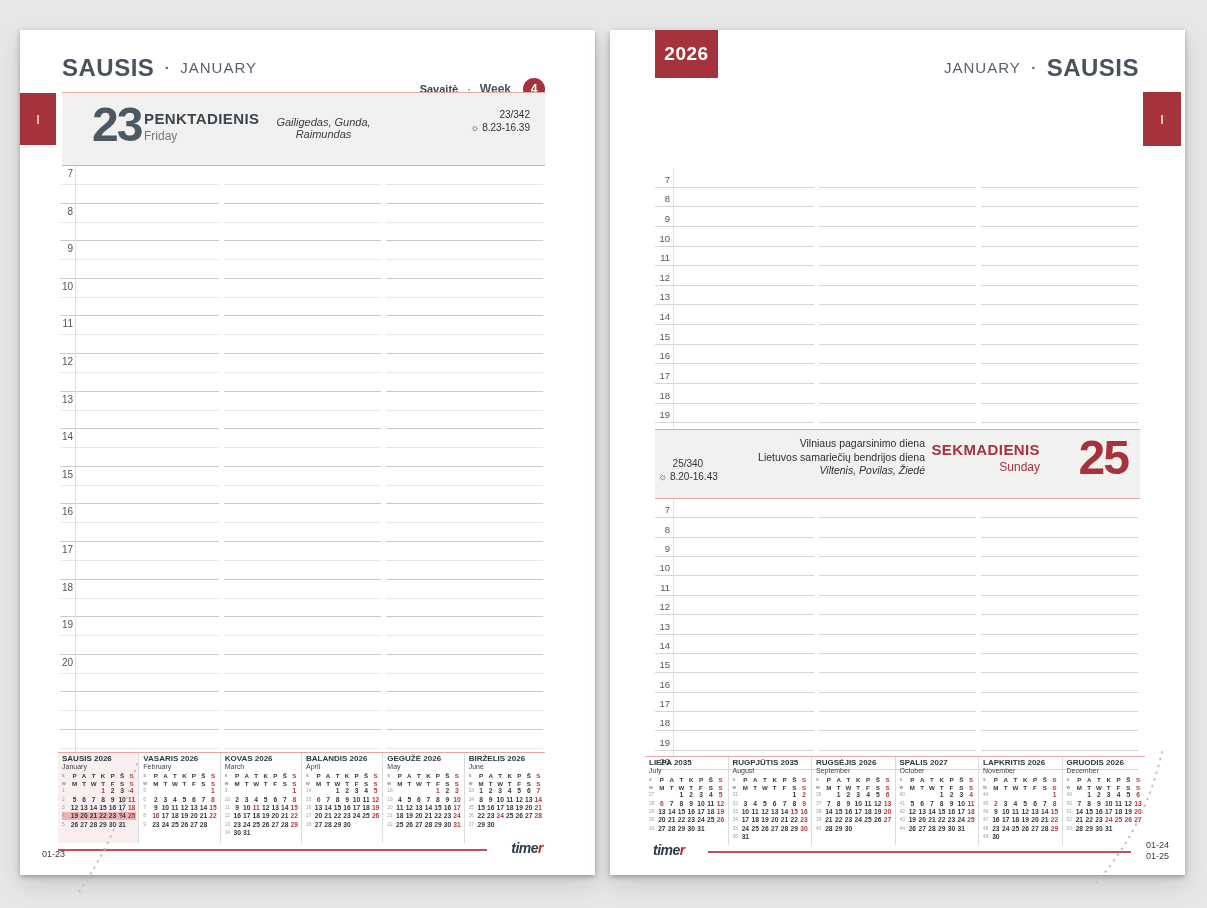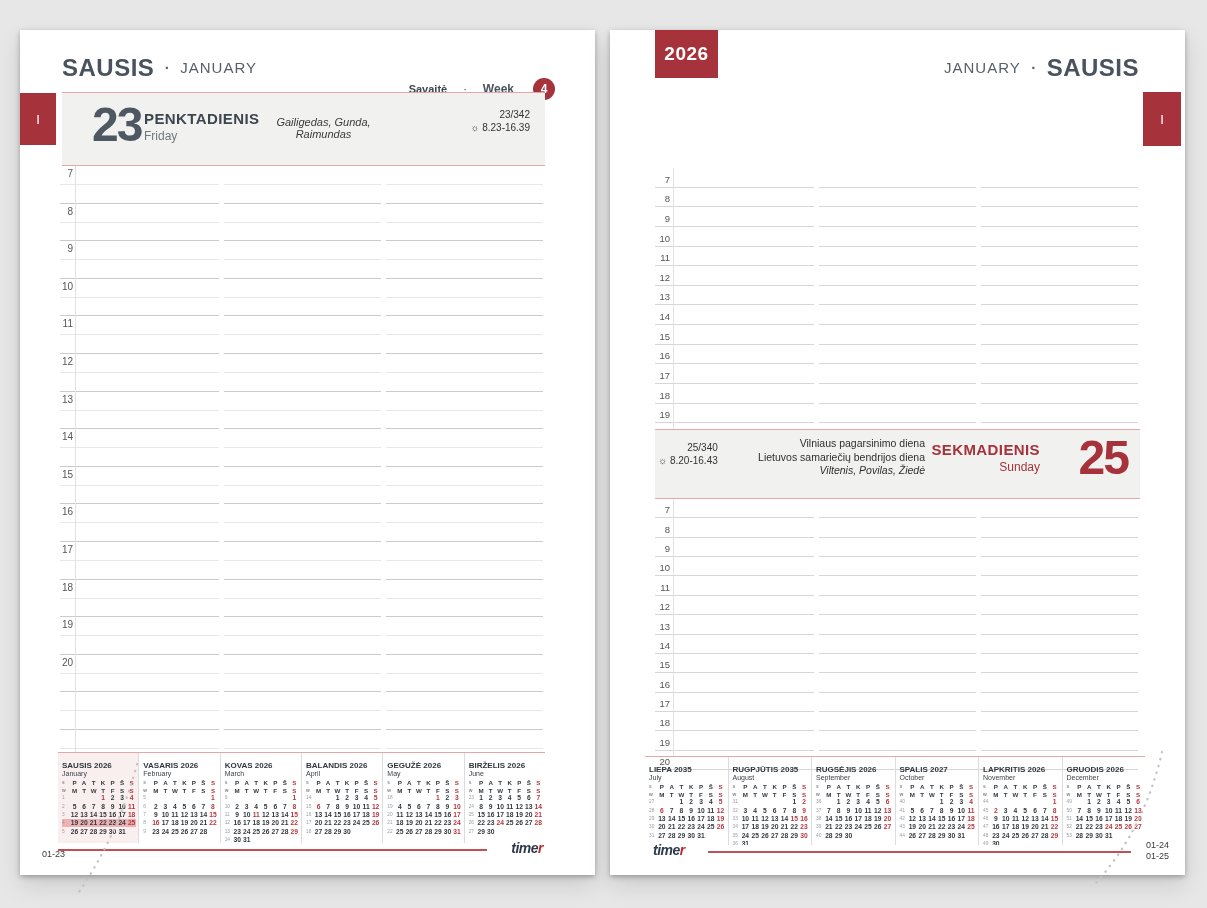--- a/index.html
+++ b/index.html
@@ -9,21 +9,21 @@
         box-shadow:0 2px 5px rgba(0,0,0,.28),0 10px 22px rgba(0,0,0,.12)}
   #pageL{left:20px}
   #pageR{left:610px}
 
   
   .hdrL{position:absolute;left:42px;top:24px;white-space:nowrap}
   .hdrR{position:absolute;right:46px;top:24px;white-space:nowrap;text-align:right}
   .mlt{font-size:24px;font-weight:bold;color:#49525e;letter-spacing:.5px}
   .men{font-size:15px;color:#565f6a;letter-spacing:1px;vertical-align:3px}
   .hdot{font-size:15px;color:#565f6a;margin:0 6px;vertical-align:3px;font-weight:bold}
-  .wkarea{position:absolute;right:40px;top:48px;display:flex;align-items:center;gap:16px}
+  .wkarea{position:absolute;right:50px;top:48px;display:flex;align-items:center;gap:9px}
   .wklt{font-size:11px;font-weight:bold;color:#3e474f}
   .wkdot{font-size:11px;color:#3e474f}
   .wken{font-size:12px;font-weight:bold;color:#4a535c}
   .badge{width:22px;height:22px;border-radius:50%;background:#a6333b;color:#fff;
          font-weight:bold;font-size:12px;display:flex;align-items:center;justify-content:center;margin-left:3px}
   .yearbox{position:absolute;left:45px;top:0;width:63px;height:48px;background:#a6333b;color:#fff;
            display:flex;align-items:center;justify-content:center;font-size:19px;font-weight:bold;letter-spacing:.5px}
   .tab{background:#a6333b;color:#fff;font-size:13px;display:flex;align-items:center;justify-content:center;position:absolute}
   .tabL{left:0;top:63px;width:36px;height:52px}
   .tabR{right:4px;top:62px;width:38px;height:54px}
@@ -40,21 +40,21 @@
   .names{font-style:italic;font-size:11px;color:#3a3a3a;position:absolute}
   .friBig{left:30px;top:8px}
   .friWd{position:absolute;left:82px;top:17px}
   .friNames{left:200px;right:160px;top:23px;text-align:center}
   .friStats{right:15px;top:15px;text-align:right}
   .satStats{left:3px;top:15px;text-align:left}
   .satNames{left:120px;right:235px;top:23px;text-align:center}
   .satWd{position:absolute;right:100px;top:17px;text-align:right}
   .satBig{right:12px;top:8px}
   .satNote{position:absolute;left:3px;bottom:1px;font-size:5px;font-weight:bold;color:#b5373d;letter-spacing:.5px}
-  .sunStats{left:3px;top:11px;text-align:right}
+  .sunStats{left:3px;top:27px;text-align:center}
   .sunHol{position:absolute;right:215px;top:7px;text-align:right;font-size:10.5px;color:#2f2f2f;line-height:13.5px}
   .sunHol .names2{font-style:italic}
   .sunWd{position:absolute;right:100px;top:11px;text-align:right}
   .sunWd .wdlt,.sunWd .wden{color:#a6333b}
   .sunBig{right:12px;top:4px;color:#a6333b}
 
   
   .grid{position:absolute}
   #gridFri{left:40px;right:52px;top:136px;height:586px}
   #gridSat{left:45px;right:47px;top:138px;height:261px}
@@ -68,21 +68,21 @@
   .hnum2{position:absolute;bottom:2px;left:0;width:15px;text-align:right;font-size:9.5px;color:#555}
   .vline{position:absolute;top:0;bottom:0;width:1px;background:#e1e1e1;left:15px}
   #gridSat .vline,#gridSun .vline{left:18px}
   .gap{position:absolute;top:0;bottom:0;width:5px;background:#fff}
   .g1{left:33%}.g2{left:66.5%}
 
   
   .calsec{position:absolute;border-top:1px solid #e2a7a7;display:flex}
   #calsL{left:38px;right:50px;top:722px;height:90px}
   #calsR{left:35px;right:40px;top:726px;height:88px}
-  .mcal{flex:1;border-right:1px solid #dcdcdc;padding:8px 2px 0 4px;box-sizing:border-box;overflow:hidden}
+  .mcal{flex:1;border-right:1px solid #dcdcdc;padding:1px 2px 0 4px;box-sizing:border-box;overflow:hidden}
   .mcal:last-child{border-right:none}
   .mcal.cur{background:#f9efef}
   .mtitle{font-size:8px;font-weight:bold;color:#2f363d;white-space:nowrap}
   .msub{font-size:7px;color:#3c434b;margin:0 0 2px}
   .crow{display:flex;height:8.3px;align-items:center}
   .crow.dow{height:7.4px}
   .wnum{width:8px;font-size:4.8px;color:#9aa0a6}
   .ccell{width:9.8px;text-align:center;font-size:6.7px;color:#33383d;font-weight:bold}
   .dow .ccell{font-size:6.2px}
   .dow .wnum{font-weight:bold;color:#888}

